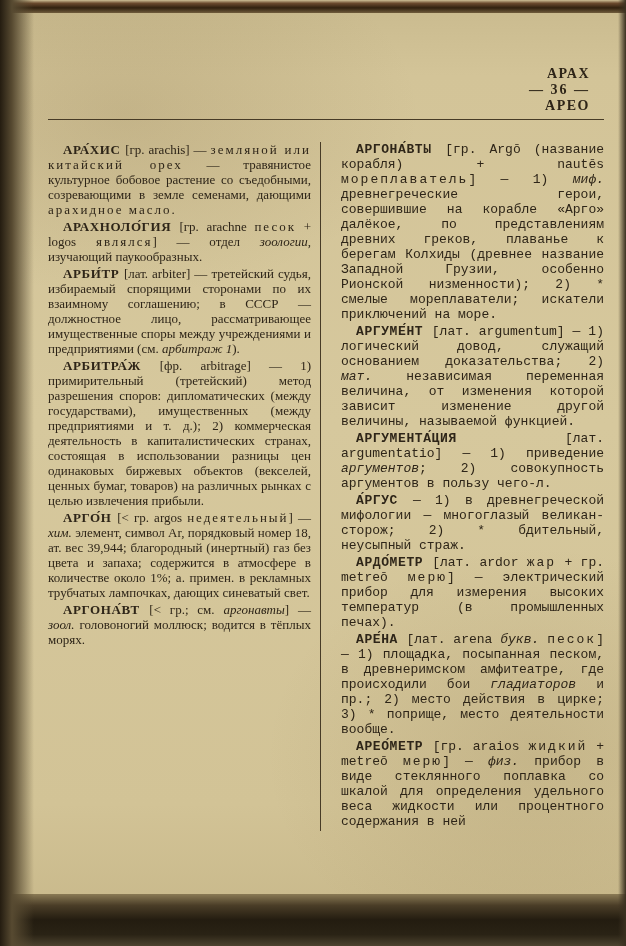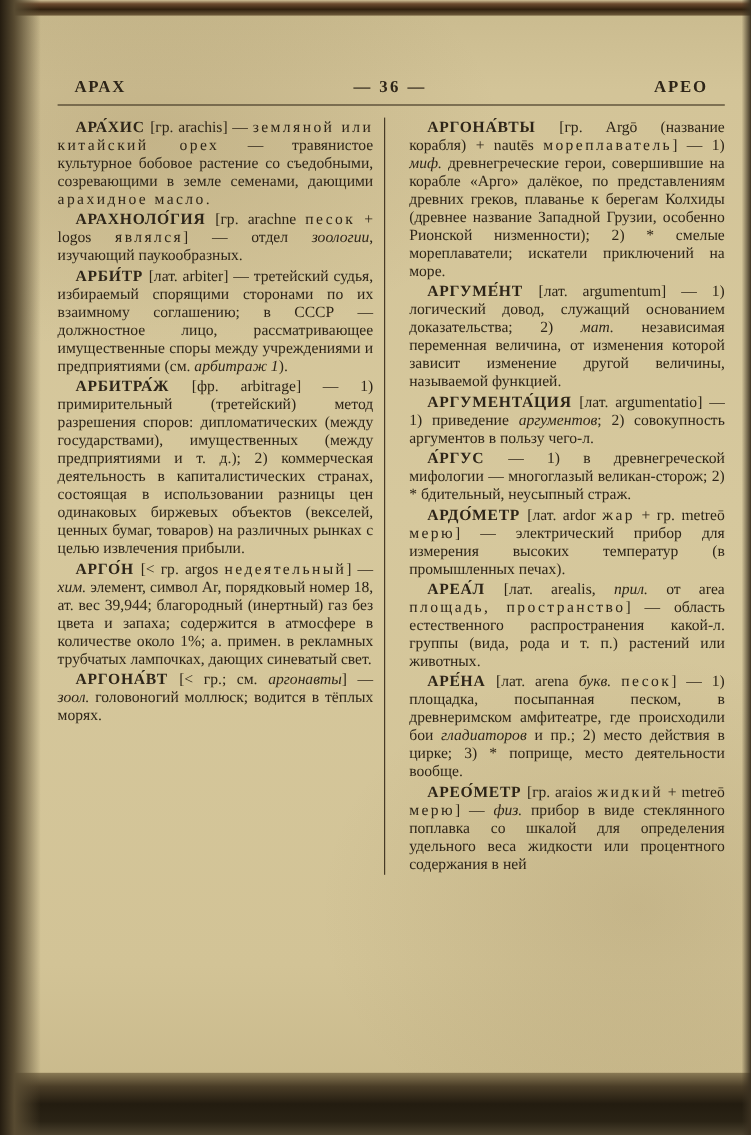--- a/index.html
+++ b/index.html
@@ -34,30 +34,31 @@
   }
   .content{
     position:absolute;left:48px;right:22px;top:66px;bottom:48px;
     color:#2e2518;
   }
   .page-header{
     display:flex;justify-content:space-between;align-items:flex-end;
     font-size:14px;font-weight:bold;letter-spacing:1.5px;
     padding:0 14px 5px 14px;
     border-bottom:1.5px solid #473b26;
+    flex-direction:column;
   }
   .page-header .pageno{font-weight:bold;letter-spacing:2px;}
   .columns{
-    display:flex;margin-top:10px;
+    display:flex;margin-top:22px;
     text-align:justify;
     font-size:13px;line-height:15px;
   }
   .col{flex:1 1 0;min-width:0;}
   .col-left{padding-right:9px;}
-  .col-right{padding-left:20px;border-left:1px solid #473b26;}
+  .col-right{padding-left:20px;border-left:1px solid #473b26;font-family:Liberation Mono, monospace;}
   p.entry{margin:0 0 2px 0;text-indent:15px;hyphens:auto;-webkit-hyphens:auto;}
   .term{font-weight:bold;letter-spacing:.6px;}
   .sp{letter-spacing:2px;}
   .i{font-style:italic;}
 </style>
 </head>
 <body>
 
 <div class="page">
   <div class="content">
@@ -74,21 +75,20 @@
           <p class="entry"><span class="term">АРБИТРА́Ж </span><span>[фр. arbitrage] — 1) примирительный (третейский) метод разрешения споров: дипломатических (между государствами), имущественных (между предприятиями и т. д.); 2) коммерческая деятельность в капиталистических странах, состоящая в использовании разницы цен одинаковых биржевых объектов (векселей, ценных бумаг, товаров) на различных рынках с целью извлечения прибыли.</span></p>
           <p class="entry"><span class="term">АРГО́Н </span><span>[&lt; гр. argos </span><span class="sp">недеятельный</span><span>] — </span><span class="i">хим.</span><span> элемент, символ Ar, порядковый номер 18, ат. вес 39,944; благородный (инертный) газ без цвета и запаха; содержится в атмосфере в количестве около 1%; а. примен. в рекламных трубчатых лампочках, дающих синеватый свет.</span></p>
           <p class="entry"><span class="term">АРГОНА́ВТ </span><span>[&lt; гр.; см. </span><span class="i">аргонавты</span><span>] — </span><span class="i">зоол.</span><span> головоногий моллюск; водится в тёплых морях.</span></p>
         </div>
       <div class="col col-right">
           <p class="entry"><span class="term">АРГОНА́ВТЫ </span><span>[гр. Argō (название корабля) + nautēs </span><span class="sp">мореплаватель</span><span>] — 1) </span><span class="i">миф.</span><span> древнегреческие герои, совершившие на корабле «Арго» далёкое, по представлениям древних греков, плаванье к берегам Колхиды (древнее название Западной Грузии, особенно Рионской низменности); 2) * смелые мореплаватели; искатели приключений на море.</span></p>
           <p class="entry"><span class="term">АРГУМЕ́НТ </span><span>[лат. argumentum] — 1) логический довод, служащий основанием доказательства; 2) </span><span class="i">мат.</span><span> независимая переменная величина, от изменения которой зависит изменение другой величины, называемой функцией.</span></p>
           <p class="entry"><span class="term">АРГУМЕНТА́ЦИЯ </span><span>[лат. argumentatio] — 1) приведение </span><span class="i">аргументов</span><span>; 2) совокупность аргументов в пользу чего-л.</span></p>
           <p class="entry"><span class="term">А́РГУС </span><span>— 1) в древнегреческой мифологии — многоглазый великан-сторож; 2) * бдительный, неусыпный страж.</span></p>
           <p class="entry"><span class="term">АРДО́МЕТР </span><span>[лат. ardor </span><span class="sp">жар</span><span> + гр. metreō </span><span class="sp">мерю</span><span>] — электрический прибор для измерения высоких температур (в промышленных печах).</span></p>
-          <p class="entry"><span class="term">АРЕА́Л </span><span>[лат. arealis, </span><span class="i">прил.</span><span> от area </span><span class="sp">площадь, пространство</span><span>] — область естественного распространения какой-л. группы (вида, рода и т. п.) растений или животных.</span></p>
           <p class="entry"><span class="term">АРЕ́НА </span><span>[лат. arena </span><span class="i">букв.</span><span> </span><span class="sp">песок</span><span>] — 1) площадка, посыпанная песком, в древнеримском амфитеатре, где происходили бои </span><span class="i">гладиаторов</span><span> и пр.; 2) место действия в цирке; 3) * поприще, место деятельности вообще.</span></p>
           <p class="entry"><span class="term">АРЕО́МЕТР </span><span>[гр. araios </span><span class="sp">жидкий</span><span> + metreō </span><span class="sp">мерю</span><span>] — </span><span class="i">физ.</span><span> прибор в виде стеклянного поплавка со шкалой для определения удельного веса жидкости или процентного содержания в ней</span></p>
         </div>
     </div>
   </div>
   <div class="scan-top"></div>
   <div class="scan-bottom"></div>
   <div class="scan-left"></div>
   <div class="scan-right"></div>
 </div>

